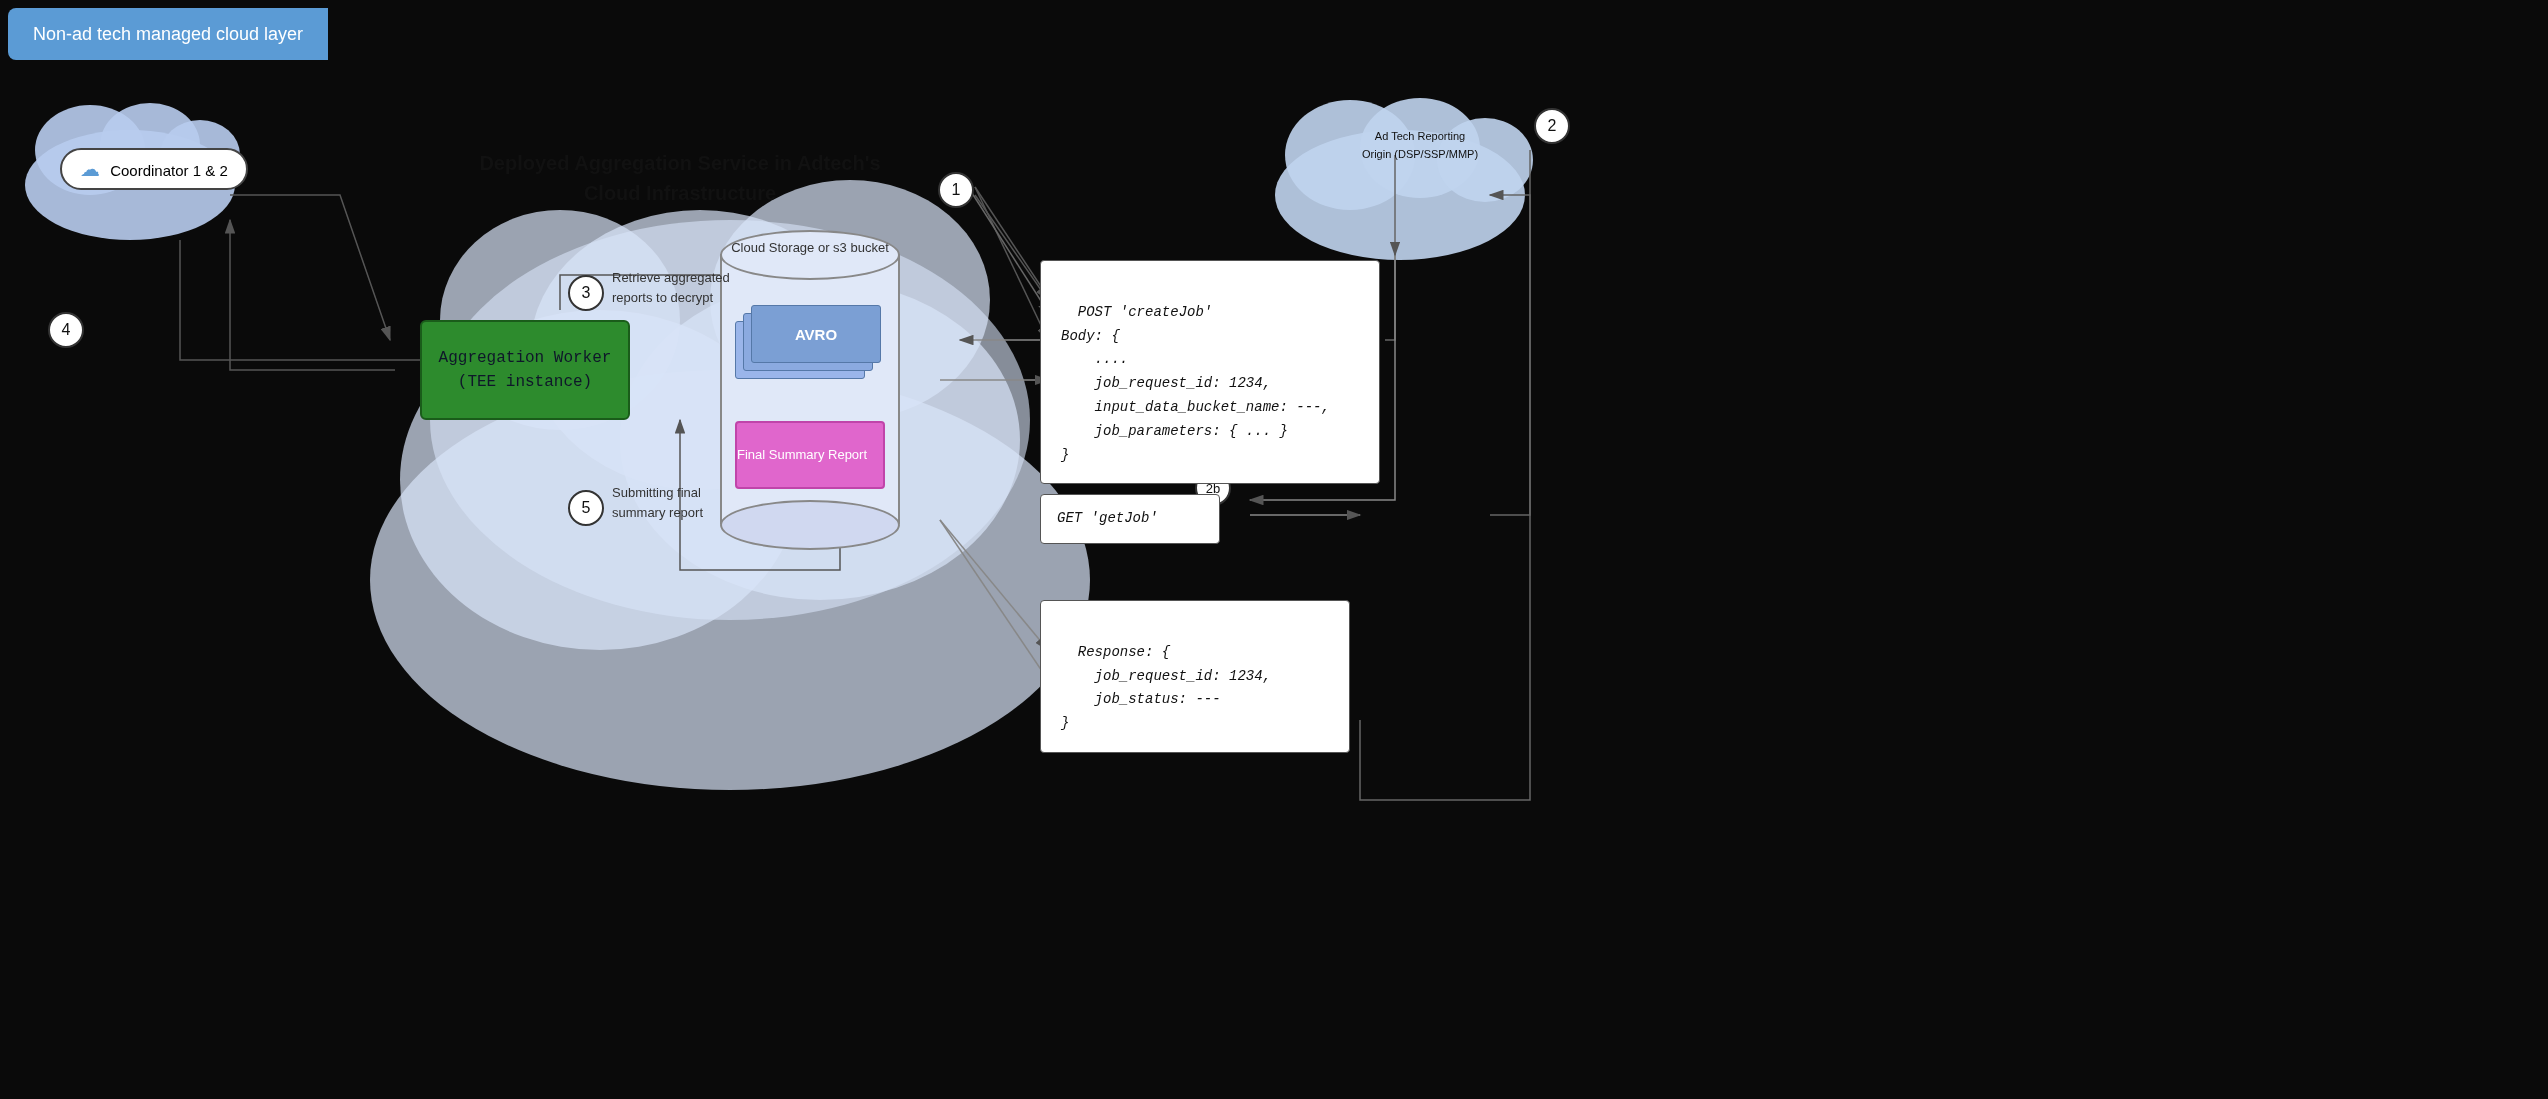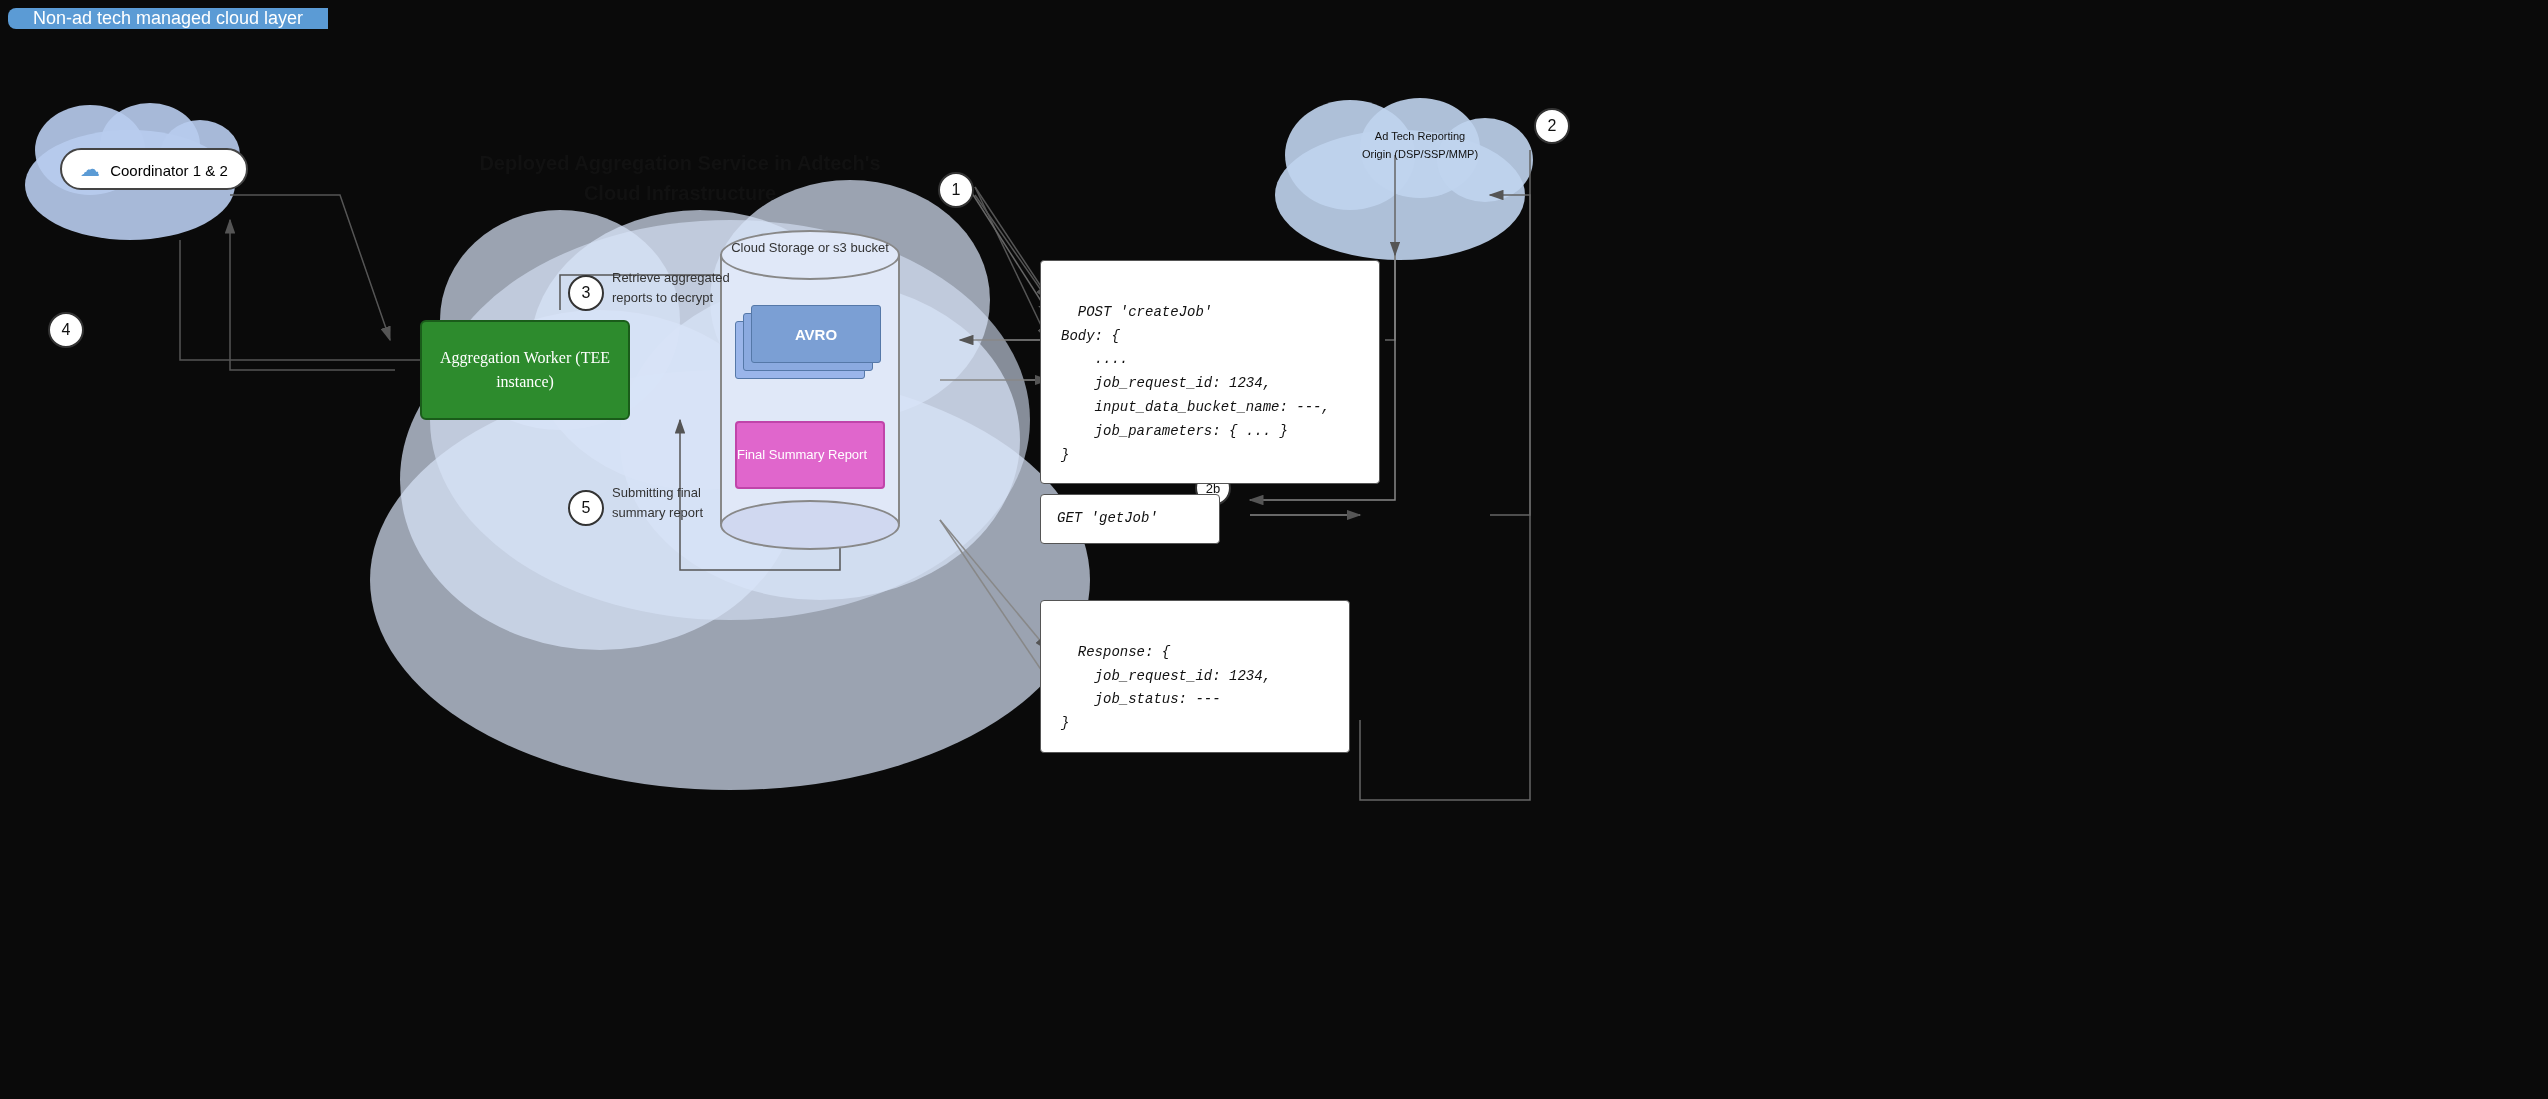--- a/index.html
+++ b/index.html
@@ -11,21 +11,20 @@
       overflow: hidden;
       position: relative;
     }
 
     
     .top-banner {
       position: absolute;
       top: 0; left: 0; right: 0;
       height: 68px;
       display: flex;
-      flex-direction: column;
     }
     .banner-left {
       background: #5b9bd5;
       width: 320px;
       display: flex;
       align-items: center;
       justify-content: center;
       border-radius: 8px 0 0 8px;
       margin: 8px 0 8px 8px;
       padding: 0 20px;
@@ -187,21 +186,21 @@
 
 <div style="position:absolute; top:128px; left:1290px; width:260px; text-align:center; font-family:Arial,sans-serif; font-size:11px; line-height:1.6; color:#111; z-index:20;">
   <span>Ad Tech Reporting<br>Origin (DSP/SSP/MMP)</span>
 </div>
 
 <div style="position:absolute; top:148px; left:460px; width:440px; text-align:center; font-family:Arial,sans-serif; font-size:20px; font-weight:700; color:#111; line-height:1.5; z-index:20;">
   <span>Deployed Aggregation Service in Adtech's<br>Cloud Infrastructure</span>
 </div>
 
 <div style="position:absolute; top:320px; left:420px; width:210px; height:100px; background:#2d8b2d; border:2px solid #1a5c1a; border-radius:6px; display:flex; align-items:center; justify-content:center; text-align:center; z-index:20;">
-  <span style="color:#ffffff; font-family:Liberation Serif, serif; font-size:16px; line-height:1.5;">Aggregation Worker
+  <span style="color:#0f172a; font-family:Liberation Mono, monospace; font-size:16px; line-height:1.5;">Aggregation Worker
 (TEE instance)</span>
 </div>
 
 <div style="position:absolute; top:230px; left:720px; width:180px; height:320px; z-index:20;">
 
   <div style="position:absolute; top:0; left:0; width:180px; height:50px; background:#e0e8f8; border:2px solid #888; border-radius:50%; z-index:22;"></div>
 
   <div style="position:absolute; top:24px; left:0; width:180px; height:270px; background:#e0e8f8; border-left:2px solid #888; border-right:2px solid #888; z-index:21;"></div>
 
   <div style="position:absolute; bottom:0; left:0; width:180px; height:50px; background:#d0d8f0; border:2px solid #888; border-radius:50%; z-index:22;"></div>

